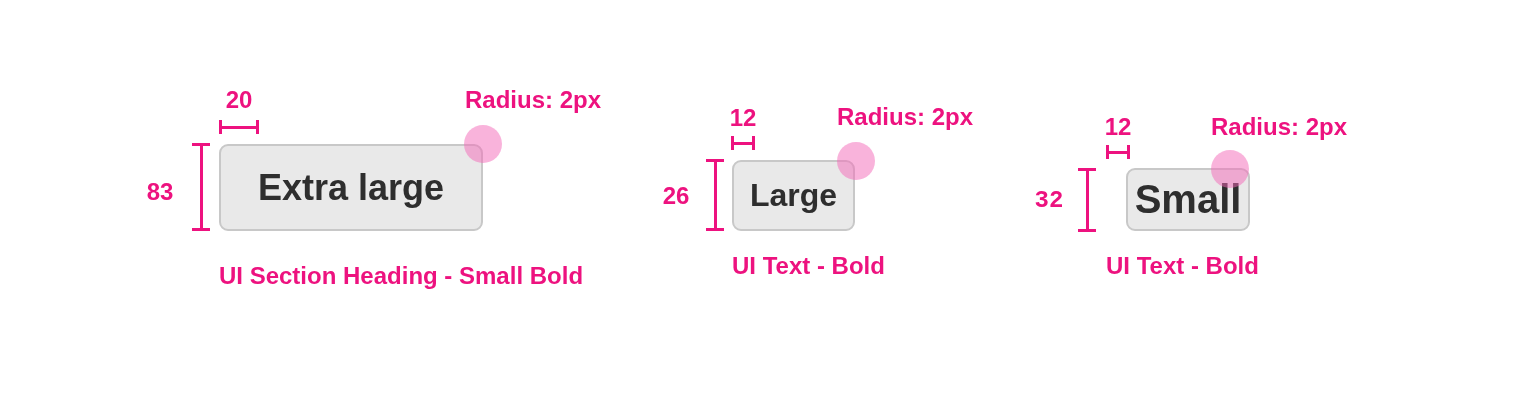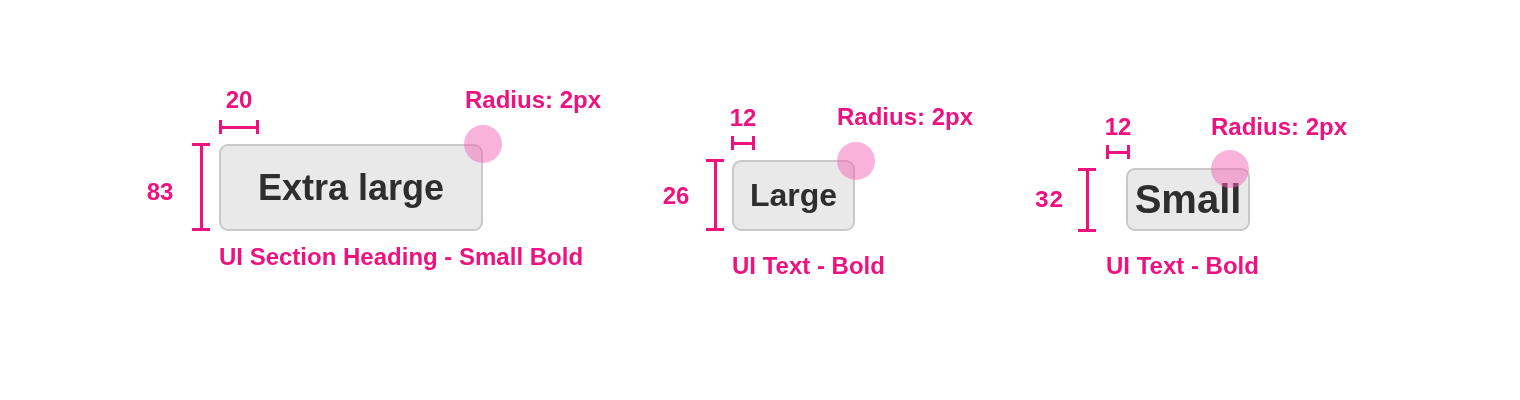--- a/index.html
+++ b/index.html
@@ -65,21 +65,21 @@
   }
 
   
   .g1 .hruler   {left:219px; top:120px; width:40px;}
   .g1 .dim-w    {left:209px; top:86px;  width:60px;}
   .g1 .vruler   {left:192px; top:143px; height:88px;}
   .g1 .dim-h    {left:130px; top:178px; width:60px;}
   .g1 .spec-btn {left:219px; top:144px; width:264px; height:87px; font-size:36px;}
   .g1 .dot      {left:464px; top:125px;}
   .g1 .radius-label{left:465px; top:86px;}
-  .g1 .caption  {left:219px; top:243px;}
+  .g1 .caption  {left:219px; top:262px;}
 
   
   .g2 .hruler   {left:731px; top:136px; width:24px;}
   .g2 .dim-w    {left:713px; top:104px; width:60px;}
   .g2 .vruler   {left:706px; top:159px; height:72px;}
   .g2 .dim-h    {left:646px; top:182px; width:60px;}
   .g2 .spec-btn {left:732px; top:160px; width:123px; height:71px; font-size:32px;}
   .g2 .dot      {left:837px; top:142px;}
   .g2 .radius-label{left:837px; top:103px;}
   .g2 .caption  {left:732px; top:252px;}

